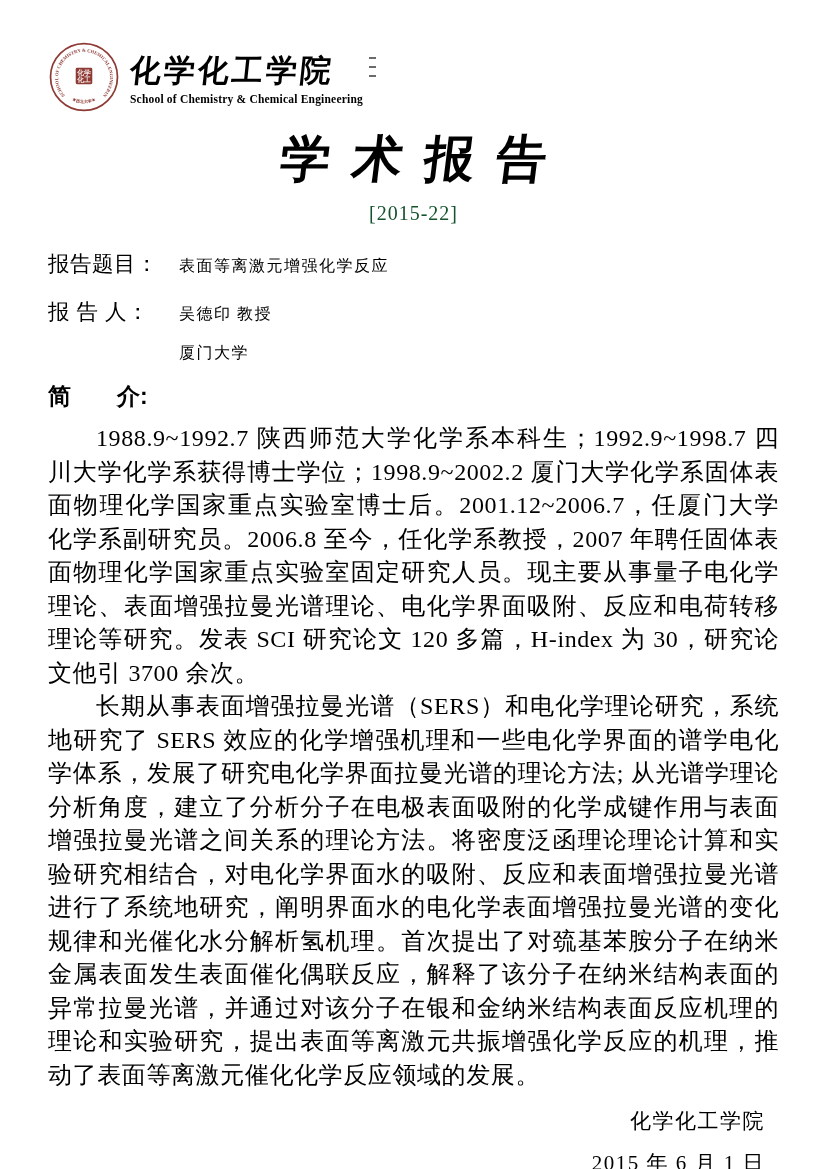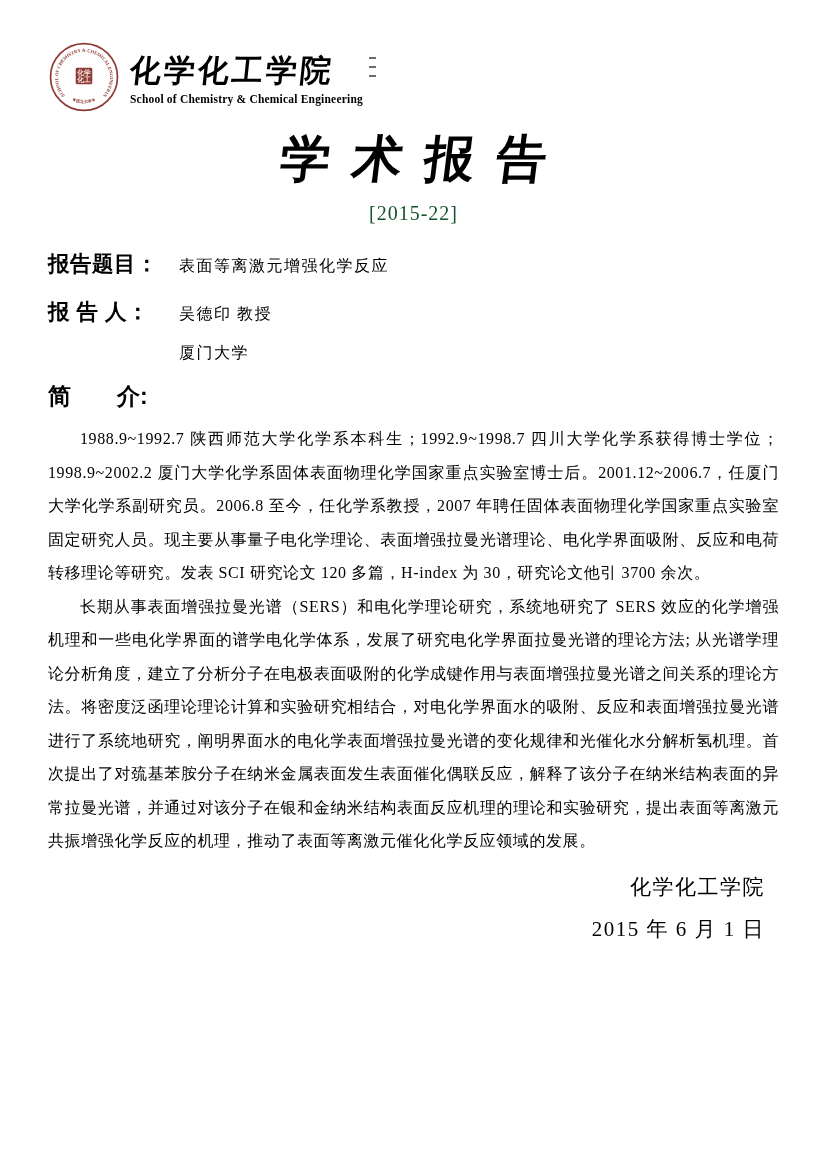--- a/index.html
+++ b/index.html
@@ -25,30 +25,30 @@
   .doc-title { text-align:center; margin-top:12px; font-size:50px; font-weight:900;
                letter-spacing:22px; text-indent:22px;
                font-family:"Liberation Serif","DejaVu Serif",serif;
                transform:skewX(-7deg); }
   .issue-no { text-align:center; margin-top:9px; font-size:20px; letter-spacing:1px;
               font-family:"Liberation Serif",serif; color:#14532d; }
 
   
   .fields { margin-top:24px; }
   .frow { display:flex; align-items:baseline; margin-bottom:19px; }
-  .flabel { font-family:"Liberation Sans","DejaVu Sans",sans-serif; font-weight:bold;
+  .flabel { font-family:"Liberation Sans","DejaVu Sans",sans-serif; font-weight:normal;
             font-size:21.5px; white-space:nowrap; letter-spacing:0.5px; flex:0 0 118px; }
   .fvalue { font-size:16px; letter-spacing:1.5px; white-space:nowrap;margin-left:13px; }
   .indent-only { padding-left:118px; margin-top:-2px; margin-bottom:17px; }
 
   .intro-label { font-family:"Liberation Sans","DejaVu Sans",sans-serif; font-weight:bold;
                  font-size:23px; margin-top:4px; margin-bottom:10px; }
 
   
-  .para { font-size:16px; line-height:33.5px; text-align:justify; text-indent:2em;
+  .para { font-size:24px; line-height:33.5px; text-align:justify; text-indent:2em;
           letter-spacing:0.6px;font-family:Liberation Serif, serif; }
 
   
   .tv { margin-top:16px; }
   .tv .frow { margin-bottom:17px; }
   .tv .fvalue { letter-spacing:0.8px; }
 
   
   .footer { text-align:right; padding-right:14px; margin-top:8px; font-size:21px;
             line-height:42px; letter-spacing:1.5px; }

